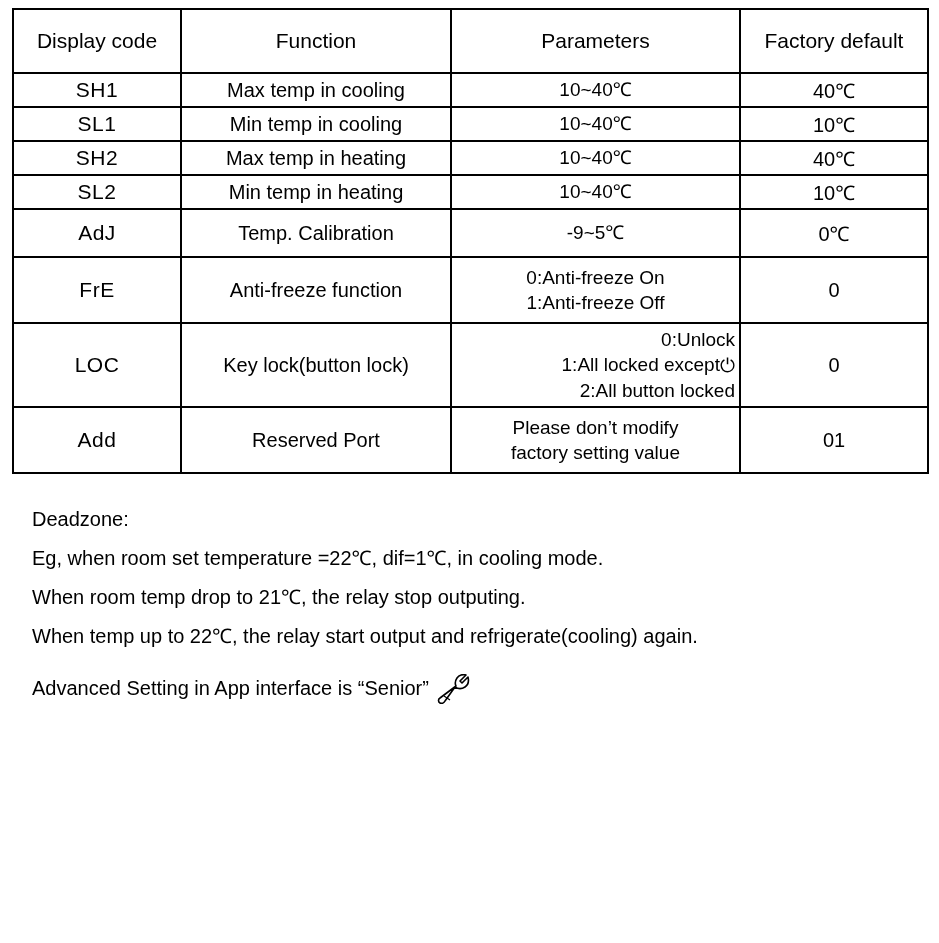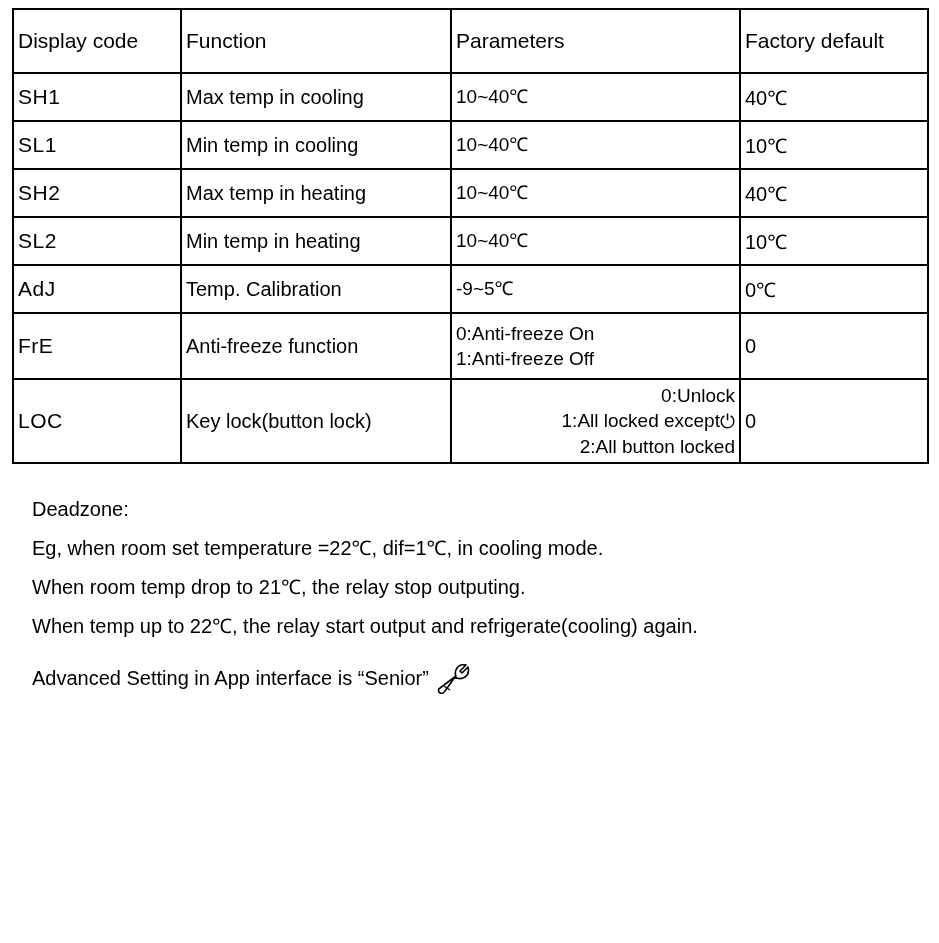--- a/index.html
+++ b/index.html
@@ -20,21 +20,21 @@
     box-sizing: border-box;
     width: 939px;
   }
   table.param-table {
     border-collapse: collapse;
     width: 915px;
     table-layout: fixed;
   }
   table.param-table td, table.param-table th {
     border: 2px solid #000000;
-    text-align: left;
+    text-align: center;
     vertical-align: middle;
     padding: 2px 4px;
     font-weight: normal;
   }
   col.c1 { width: 168px; }
   col.c2 { width: 270px; }
   col.c3 { width: 289px; }
   col.c4 { width: 188px; }
 
   thead td {
@@ -55,21 +55,21 @@
     font-size: 19px;
     line-height: 1.32;
   }
   td.param.left {
     text-align: right;
     padding-left: 14px;
   }
   td.def {
     font-size: 20px;
   }
-  .h-sm { height: 48px; padding-left: 28px; }
+  .h-sm { height: 34px; padding-left: 28px; }
   .h-md { height: 48px; }
   .h-lg { height: 66px; }
   .h-xl { height: 84px; }
 
   .notes {
     margin-top: 26px;
     padding-left: 20px;
     font-size: 20px;
     line-height: 1.95;
   }
@@ -174,20 +174,29 @@
         <td class="param left">
           <div>0:Unlock</div>
           <div>
             <span>1:All locked except</span><span class="power-glyph">⏻</span>
           </div>
           <div>2:All button locked</div>
         </td>
         <td class="def">0</td>
       </tr>
 
+      <tr class="h-lg">
+        <td class="code">Add</td>
+        <td class="func">Reserved Port</td>
+        <td class="param">
+          <div>Please don’t modify</div>
+          <div>factory setting value</div>
+        </td>
+        <td class="def">01</td>
+      </tr>
 
 
     </tbody>
   </table>
 
   <div class="notes">
     <div class="line">Deadzone:</div>
     <div class="line">Eg, when room set temperature =22℃, dif=1℃, in cooling mode.</div>
     <div class="line">When room temp drop to 21℃, the  relay  stop  outputing.</div>
     <div class="line">When temp up to 22℃, the relay start output and refrigerate(cooling) again.</div>

